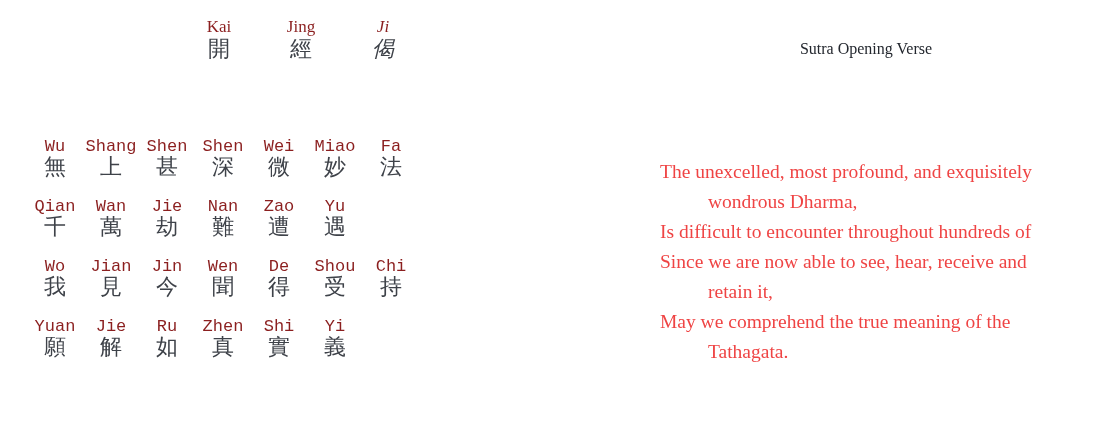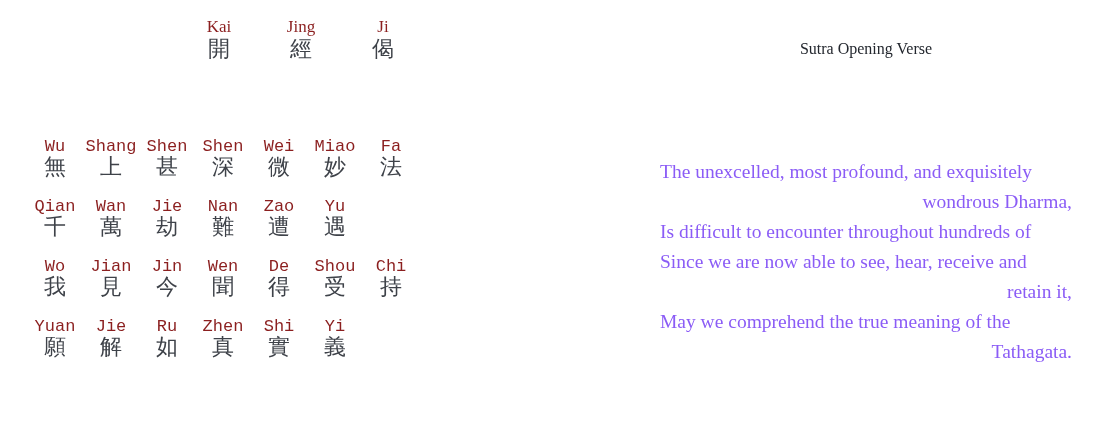--- a/index.html
+++ b/index.html
@@ -25,21 +25,21 @@
   .syllable-row {
     display: grid;
     grid-template-columns: repeat(7, 56px);
   }
   .title-row { margin-bottom: 76px; gap: 26px; }
   .verse-row { margin-bottom: 16px; font-family: Liberation Mono, monospace; }
   .cell { text-align: center; }
   
   .title-row .cell:nth-child(1) { grid-column: 3; }
   .title-row .cell:nth-child(2) { grid-column: 4; }
-  .title-row .cell:nth-child(3) { grid-column: 5; }
+  .title-row .cell:nth-child(3) { grid-column: 5; font-style: italic; }
   .pinyin {
     display: block;
     font-size: 17px;
     line-height: 18px;
     color: #8b1f1f;
     white-space: nowrap;
   }
   .hanzi {
     display: block;
     font-size: 22px;
@@ -57,28 +57,28 @@
   }
   .translation-title {
     text-align: center;
     font-size: 16px;
     line-height: 26px;
     color: #23272e;
     white-space: nowrap;
   }
   .translation-lines {
     margin-top: 95px;
-    color: #8b5cf6;
+    color: #ef4444;
   }
   .t-line {
     font-size: 19.5px;
     line-height: 30px;
     white-space: nowrap;
   }
-  .t-line.indented { padding-left: 48px; text-align: right; }
+  .t-line.indented { padding-left: 48px; }
 </style>
 </head>
 <body>
 
 <div id="page">
 
   <div class="chant-block">
 
     <div class="syllable-row title-row">
       <div class="cell">

